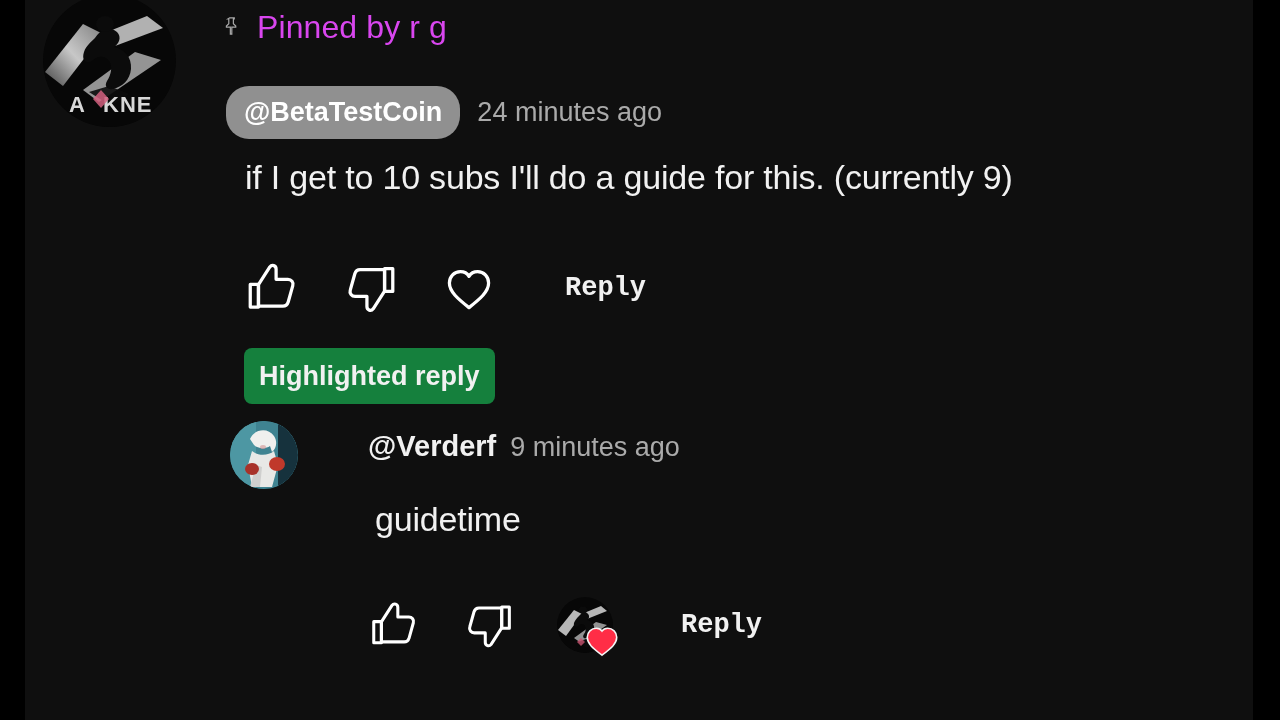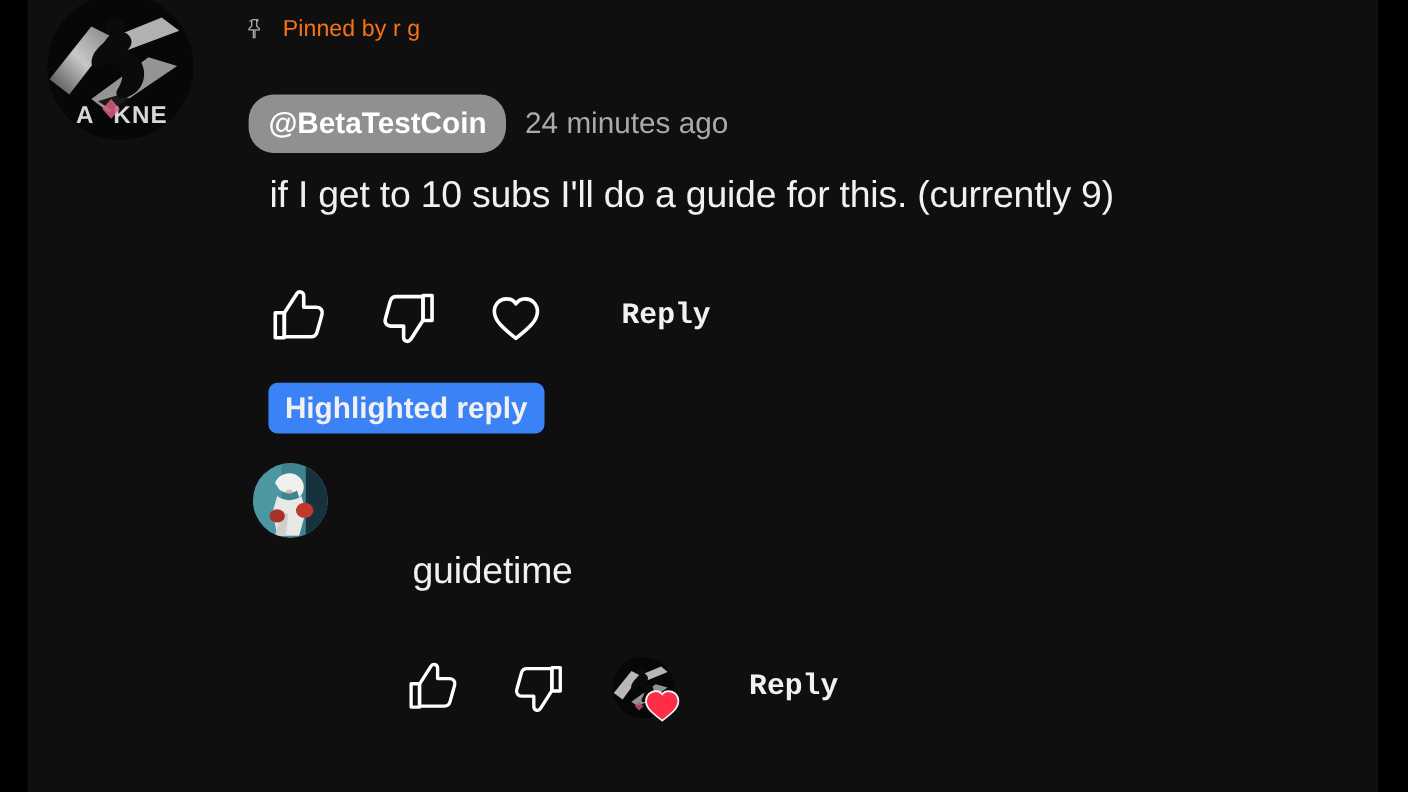--- a/index.html
+++ b/index.html
@@ -73,22 +73,22 @@
     position: absolute;
     left: 196px;
     top: 6px;
     display: flex;
     align-items: center;
     gap: 14px;
     height: 42px;
   }
   .pin-icon { width: 22px; height: 28px; display: block; }
   .pinned-text {
-    color: #f97316;
-    font-size: 21px;
+    color: #d946ef;
+    font-size: 32px;
     font-weight: 400;
     letter-spacing: 0.1px;
     white-space: nowrap;
   }
 
   
   .author-line {
     position: absolute;
     left: 201px;
     top: 88px;
@@ -184,24 +184,24 @@
     height: 32px;
   }
 
   
   .highlight-badge {
     position: absolute;
     left: 219px;
     top: 348px;
     display: inline-flex;
     align-items: center;
-    height: 46px;
+    height: 56px;
     padding: 0 15px;
     border-radius: 8px;
-    background: #3b82f6;
+    background: #15803d;
     color: #f1f1f1;
     font-size: 27px;
     font-weight: 700;
     white-space: nowrap;
   }
 
   
   .reply-author-line {
     position: absolute;
     left: 343px;
@@ -324,20 +324,24 @@
           <path d="M20 18 c4 -10 18 -12 24 -3 c4 6 2 13 -2 16 l-2 -6 c-4 3 -12 3 -16 -1 z" fill="#f0f0ee"></path>
           <path d="M22 30 c6 5 16 5 22 0 l4 14 l-6 22 H22 l-4 -22 z" fill="#e8e8e6"></path>
           <path d="M26 44 l-6 22 h10 l2 -20 z" fill="#cfcfce"></path>
           <ellipse cx="47" cy="43" rx="8" ry="7" fill="#c0392b"></ellipse>
           <ellipse cx="22" cy="48" rx="7" ry="6" fill="#a8322a"></ellipse>
           <ellipse cx="33" cy="26" rx="3" ry="2" fill="#d4a0a0" opacity="0.7"></ellipse>
         </g>
       </svg>
     </div>
 
+    <div class="reply-author-line">
+      <span class="reply-handle">@Verderf</span>
+      <span class="reply-time">9 minutes ago</span>
+    </div>
 
     <div class="reply-text">guidetime</div>
 
     <div class="action-row secondary">
       <button class="act-btn" aria-label="like">
         <svg width="54" height="54" viewBox="0 0 24 24">
           <path d="M3 10.5 h3.4 v9.4 H3 z" fill="none" stroke="#ffffff" stroke-width="1.35" stroke-linejoin="round"></path>
           <path d="M6.4 10.6 L11.1 3.3 c0.9 -1.2 2.6 -0.6 2.6 0.9 v4.2 h4.9 c1.4 0 2.4 1.3 2 2.6 l-1.9 6.8 c-0.3 1 -1.2 1.7 -2.2 1.7 H6.4 z" fill="none" stroke="#ffffff" stroke-width="1.35" stroke-linejoin="round"></path>
         </svg>
       </button>

